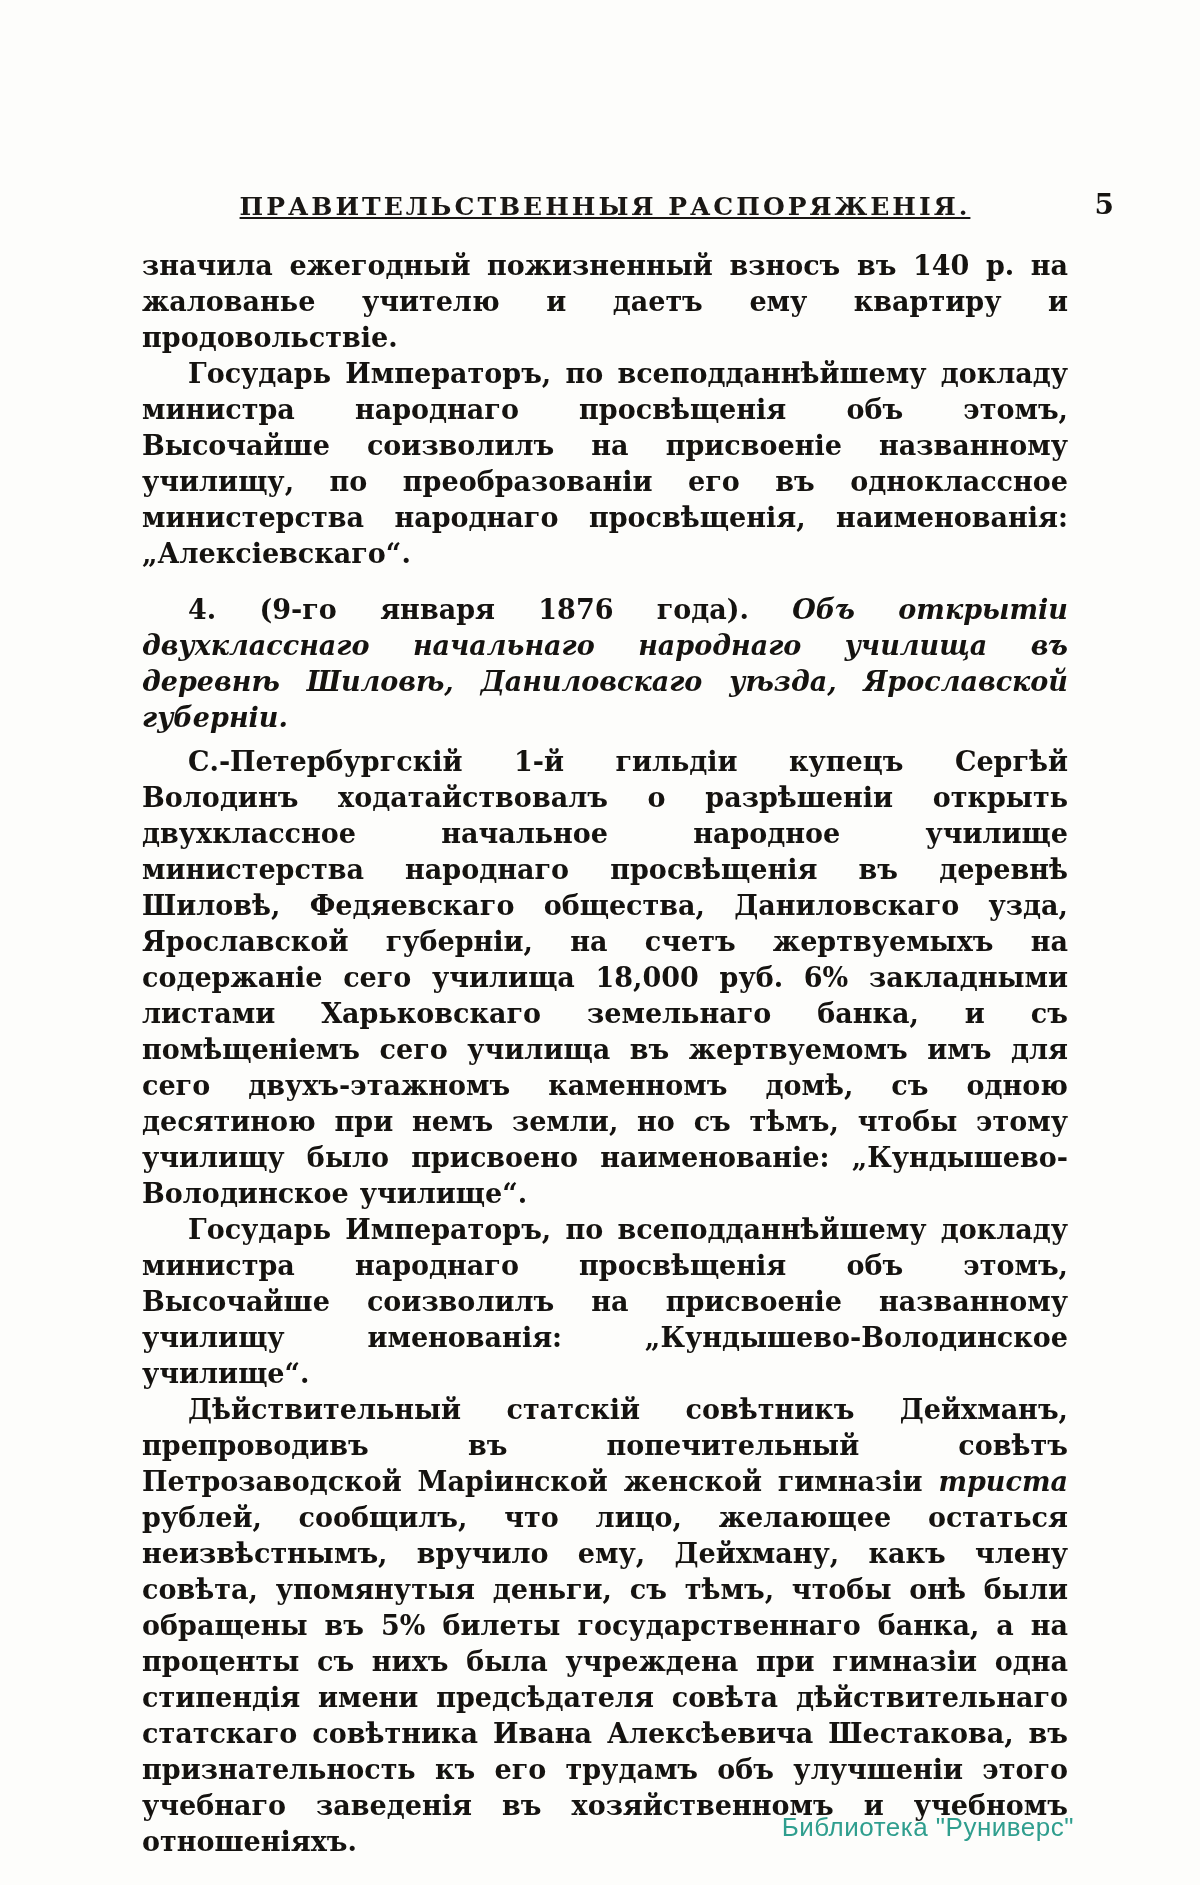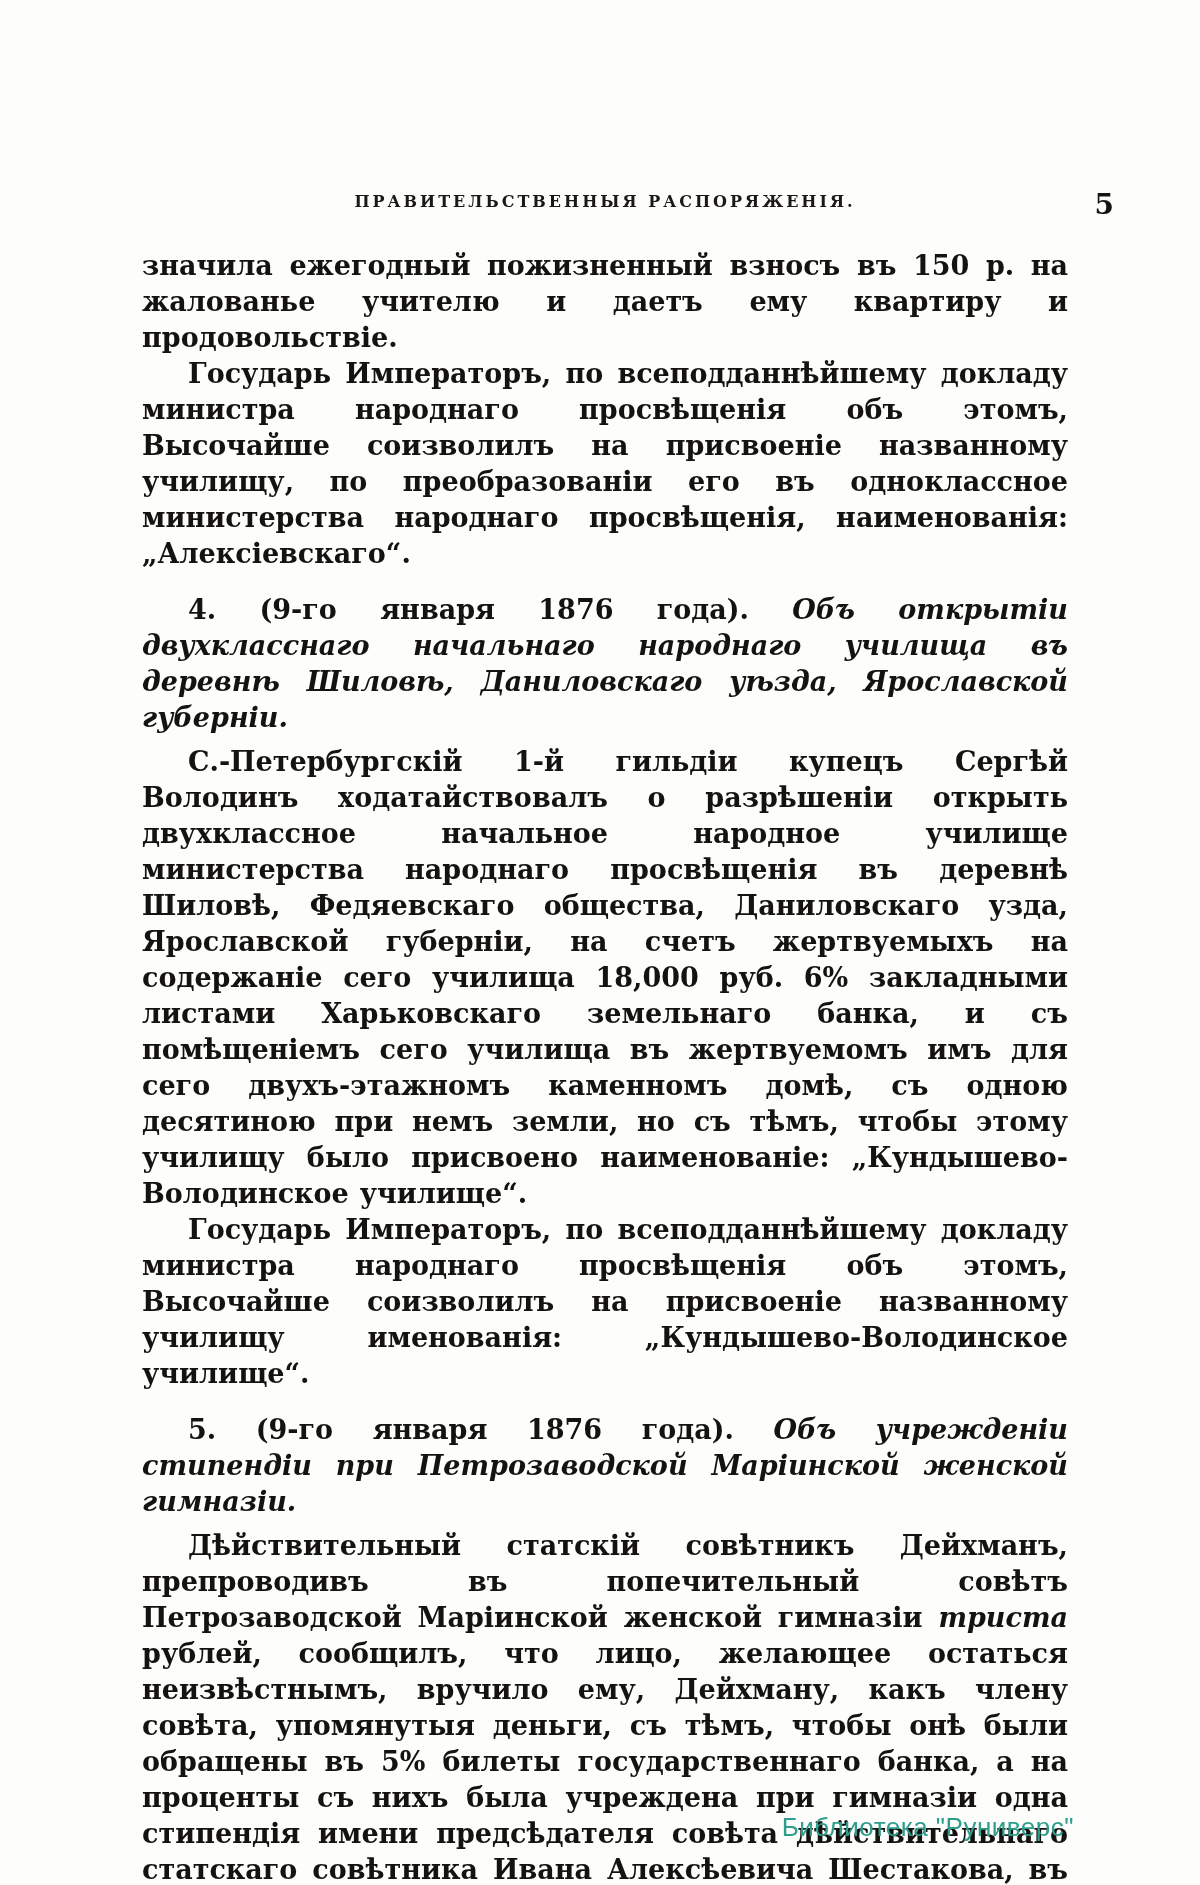--- a/index.html
+++ b/index.html
@@ -19,24 +19,25 @@
   }
   .running-head {
     position: absolute;
     left: 142px;
     top: 192px;
     width: 926px;
     text-align: center;
   }
   .head-title {
     display: inline-block;
-    font-size: 16px;
+    font-size: 25px;
     font-weight: bold;
     letter-spacing: 3px;
     color: #1b1815;
+    text-decoration: underline;
   }
   .page-num {
     position: absolute;
     right: -46px;
     top: -4px;
     font-size: 28px;
     font-weight: bold;
     letter-spacing: 0;
   }
   .text-block {
@@ -79,24 +80,23 @@
 <body>
 
 <div class="page" style="background: rgb(253, 253, 251); color: rgb(21, 19, 16);">
 
   <div class="running-head">
     <span class="head-title">ПРАВИТЕЛЬСТВЕННЫЯ РАСПОРЯЖЕНІЯ.</span>
     <span class="page-num">5</span>
   </div>
 
   <main class="text-block">
-      <p class="para no-indent"><span>значила ежегодный пожизненный взносъ въ 150 р. на жалованье учителю и даетъ ему квартиру и продовольствіе.</span></p>
+      <p class="para no-indent"><span>значила ежегодный пожизненный взносъ въ 140 р. на жалованье учителю и даетъ ему квартиру и продовольствіе.</span></p>
       <p class="para"><span>Государь Императоръ, по всеподданнѣйшему докладу министра народнаго просвѣщенія объ этомъ, Высочайше соизволилъ на присвоеніе названному училищу, по преобразованіи его въ одноклассное министерства народнаго просвѣщенія, наименованія: „Алексіевскаго“.</span></p>
       <p class="para heading"><span>4. (9-го января 1876 года). </span><span class="it">Объ открытіи двухкласснаго начальнаго народнаго училища въ деревнѣ Шиловѣ, Даниловскаго уѣзда, Ярославской губерніи.</span></p>
       <p class="para"><span>С.-Петербургскій 1-й гильдіи купецъ Сергѣй Володинъ ходатайствовалъ о разрѣшеніи открыть двухклассное начальное народное училище министерства народнаго просвѣщенія въ деревнѣ Шиловѣ, Федяевскаго общества, Даниловскаго узда, Ярославской губерніи, на счетъ жертвуемыхъ на содержаніе сего училища 18,000 руб. 6% закладными листами Харьковскаго земельнаго банка, и съ помѣщеніемъ сего училища въ жертвуемомъ имъ для сего двухъ-этажномъ каменномъ домѣ, съ одною десятиною при немъ земли, но съ тѣмъ, чтобы этому училищу было присвоено наименованіе: „Кундышево-Володинское училище“.</span></p>
       <p class="para"><span>Государь Императоръ, по всеподданнѣйшему докладу министра народнаго просвѣщенія объ этомъ, Высочайше соизволилъ на присвоеніе названному училищу именованія: „Кундышево-Володинское училище“.</span></p>
-      <p class="para heading"><span>5. (9-го января 1876 года). </span><span class="it">Объ учрежденіи стипендіи при Петрозаводской Маріинской женской гимназіи.</span></p>
       <p class="para"><span>Дѣйствительный статскій совѣтникъ Дейхманъ, препроводивъ въ попечительный совѣтъ Петрозаводской Маріинской женской гимназіи </span><span class="it">триста</span><span> рублей, сообщилъ, что лицо, желающее остаться неизвѣстнымъ, вручило ему, Дейхману, какъ члену совѣта, упомянутыя деньги, съ тѣмъ, чтобы онѣ были обращены въ 5% билеты государственнаго банка, а на проценты съ нихъ была учреждена при гимназіи одна стипендія имени предсѣдателя совѣта дѣйствительнаго статскаго совѣтника Ивана Алексѣевича Шестакова, въ признательность къ его трудамъ объ улучшеніи этого учебнаго заведенія въ хозяйственномъ и учебномъ отношеніяхъ.</span></p>
     </main>
 
   <div class="watermark" style="color: rgb(47, 158, 142);">Библиотека "Руниверс"</div>
 
 </div>
 
 </body></html>

